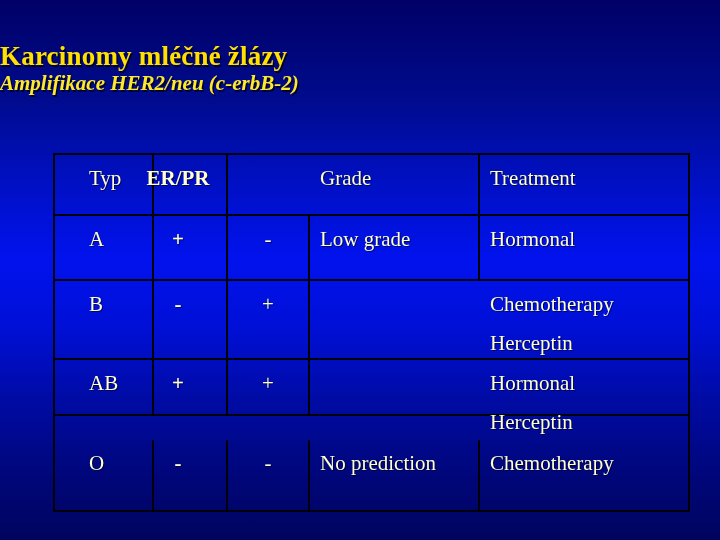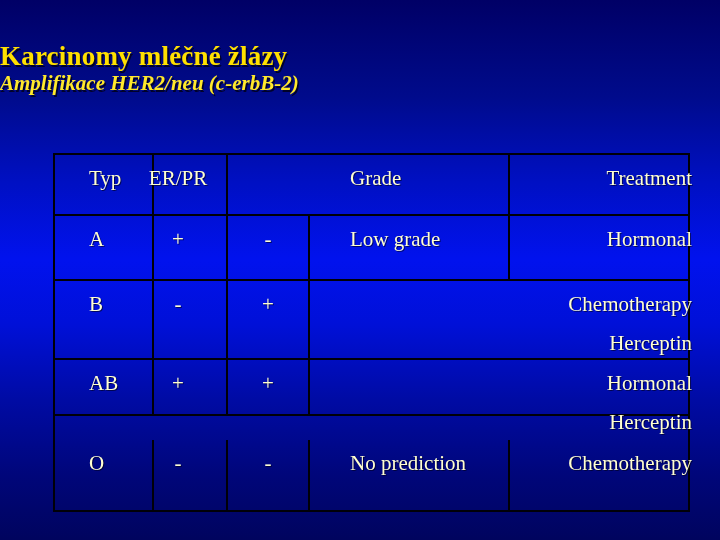--- a/index.html
+++ b/index.html
@@ -77,28 +77,28 @@
     border-right: 2px solid #000008;
     height: 100%;
     padding: 5px 0 0 10px;
     font-size: 21px;
     color: #FFFFD0;
     line-height: 37px;
     white-space: nowrap;
     text-shadow: 1px 1px 0 rgba(0,0,20,0.6);
     overflow: visible;
   }
-  .cell.last-col { border-right: none; text-align: right; }
+  .cell.last-col { border-right: none; }
   .cell.center { padding-left: 0; text-align: center; }
 
   
   .c0 { left: 0px;   width: 75px; margin-left: 24px;  }
-  .c1 { left: 75px;  width: 98px;  }
+  .c1 { left: 75px;  width: 98px; font-weight: bold;  }
   .c2 { left: 173px; width: 82px;  }
-  .c3 { left: 255px; width: 170px; margin-left: 30px; }
+  .c3 { left: 255px; width: 170px; }
   .c4 { left: 425px; width: 212px; }
 
   
   .r0 { top: 0px;   height: 61px; }
   .r1 { top: 61px;  height: 65px; }
   .r2 { top: 126px; height: 79px; }
   .r3 { top: 205px; height: 56px; }
   .r4 { top: 285px; height: 70px; }
 
   .cell .line2 {

